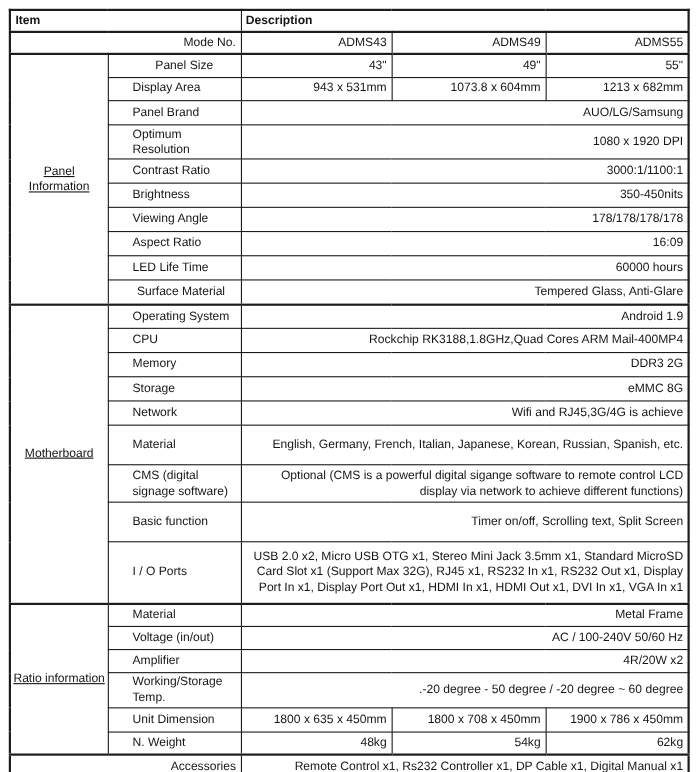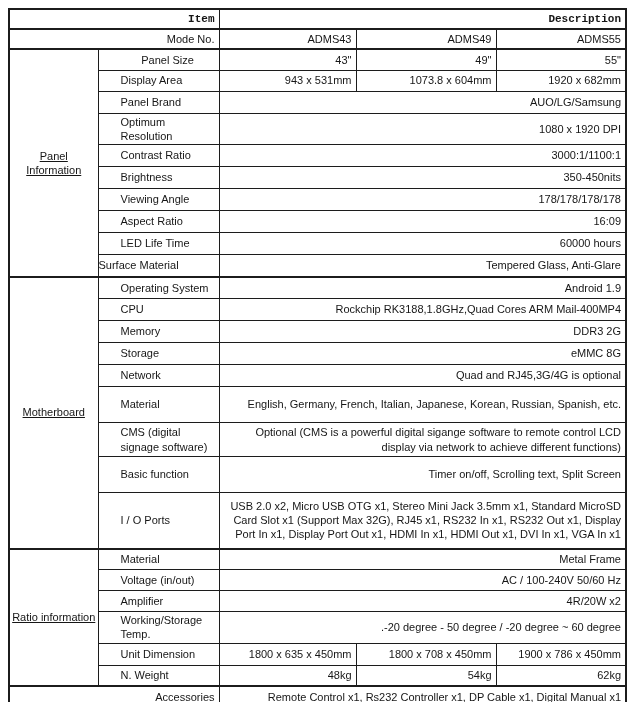--- a/index.html
+++ b/index.html
@@ -23,25 +23,25 @@
   col.c-v2 { width: 140px; }
   col.c-v3 { width: 130px; }
   td, th {
     border: 1px solid #1c1c1c;
     font-size: 11px;
     line-height: 1.3;
     padding: 1px 4px;
     overflow: hidden;
     vertical-align: middle;
   }
-  th { font-weight: bold; text-align: right; font-family: Liberation Mono, monospace; }
+  th { font-weight: bold; text-align: left; }
   td.grp { text-align: center; vertical-align: middle; padding: 1px 2px; text-decoration: underline; }
   td.lbl { text-align: left; padding-left: 22px; }
   td.lbl.center { text-align: center; }
-  td.lbl.indent { padding-left: 0; }
+  td.lbl.indent { padding-left: 26px; }
   td.val { text-align: right; }
   td.bb2, tr.bb2 > td, tr.bb2 > th { border-bottom-width: 2px; }
 </style>
 </head>
 <body>
 
 <table class="spec">
   <colgroup>
     <col class="c-group">
       <col class="c-label">
@@ -67,21 +67,21 @@
     <td rowspan="10" class="grp bb2">Panel Information</td>
     <td class="lbl center">Panel Size</td>
     <td class="val">43"</td>
     <td class="val">49"</td>
     <td class="val">55"</td>
   </tr>
   <tr style="height:21px">
     <td class="lbl">Display Area</td>
     <td class="val">943 x 531mm</td>
     <td class="val">1073.8 x 604mm</td>
-    <td class="val">1920 x 682mm</td>
+    <td class="val">1213 x 682mm</td>
   </tr>
   <tr style="height:22px">
     <td class="lbl">Panel Brand</td>
     <td colspan="3" class="val">AUO/LG/Samsung</td>
   </tr>
   <tr style="height:22px">
     <td class="lbl">Optimum Resolution</td>
     <td colspan="3" class="val">1080 x 1920 DPI</td>
   </tr>
   <tr style="height:22px">
@@ -121,21 +121,21 @@
   <tr style="height:22px">
     <td class="lbl">Memory</td>
     <td colspan="3" class="val">DDR3 2G</td>
   </tr>
   <tr style="height:22px">
     <td class="lbl">Storage</td>
     <td colspan="3" class="val">eMMC 8G</td>
   </tr>
   <tr style="height:22px">
     <td class="lbl">Network</td>
-    <td colspan="3" class="val">Quad and RJ45,3G/4G is optional</td>
+    <td colspan="3" class="val">Wifi and RJ45,3G/4G is achieve</td>
   </tr>
   <tr style="height:36px">
     <td class="lbl">Material</td>
     <td colspan="3" class="val">English, Germany, French, Italian, Japanese, Korean, Russian, Spanish, etc.</td>
   </tr>
   <tr style="height:34px">
     <td class="lbl">CMS (digital signage software)</td>
     <td colspan="3" class="val">Optional (CMS is a powerful digital sigange software to remote control LCD display via network to achieve different functions)</td>
   </tr>
   <tr style="height:36px">

